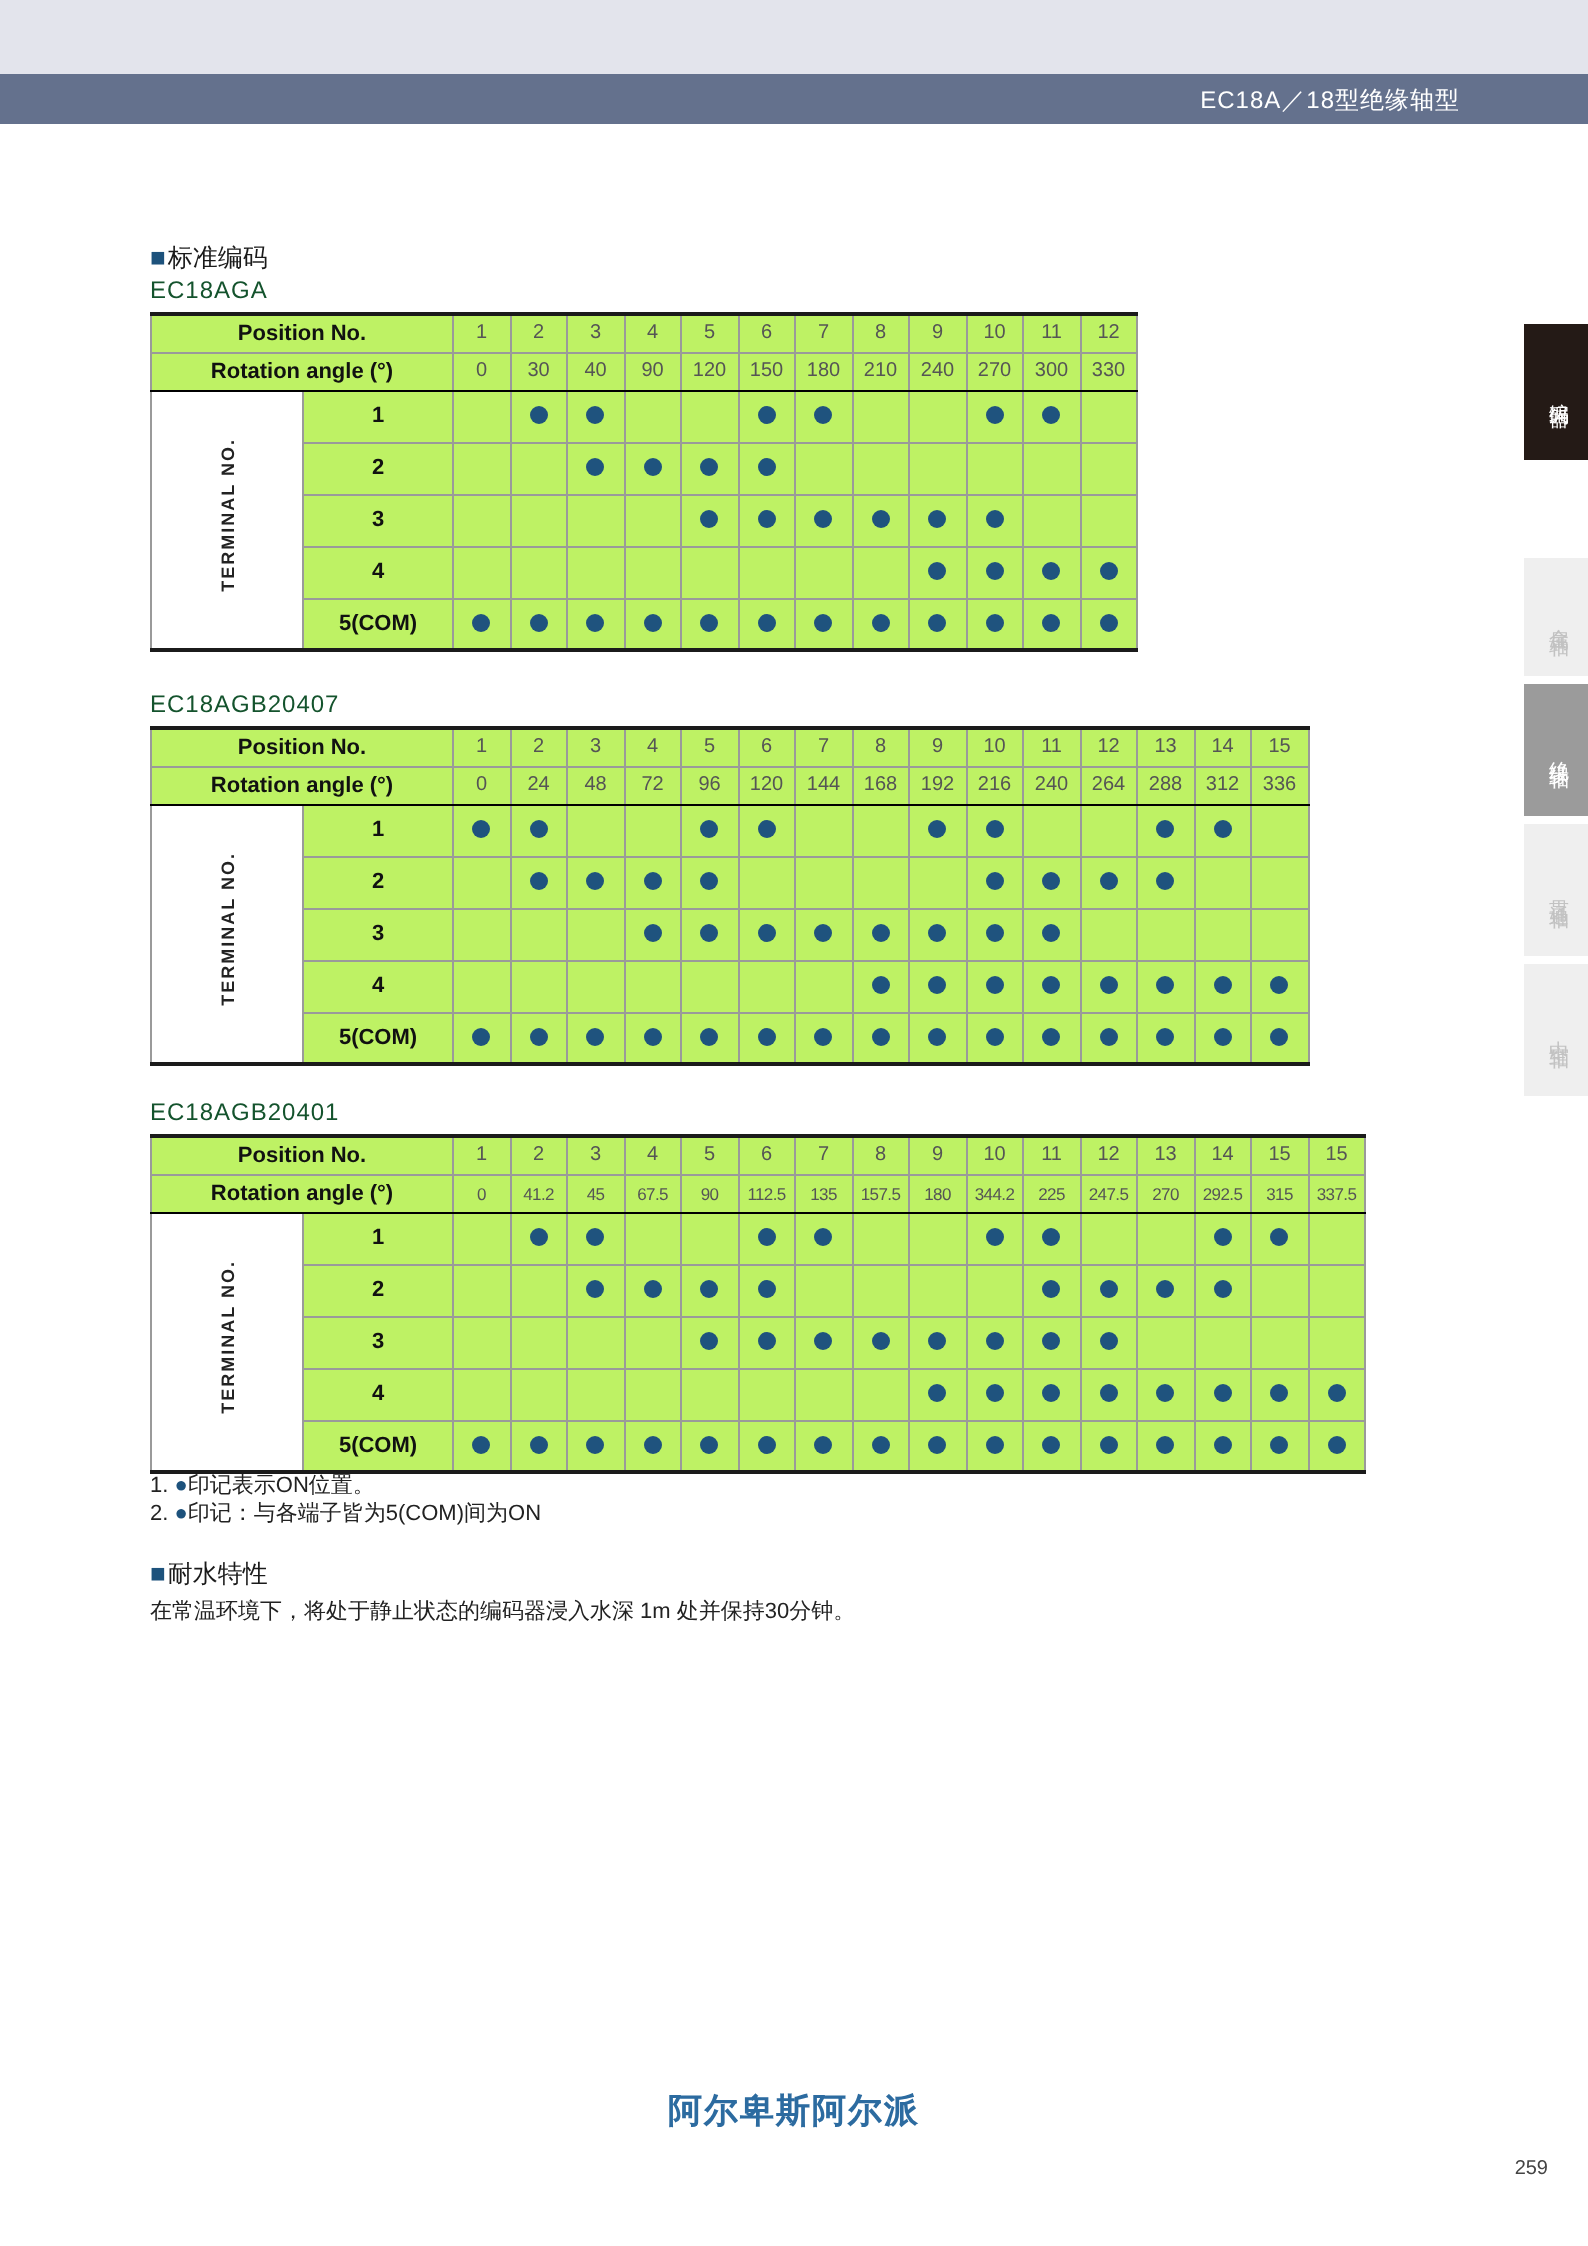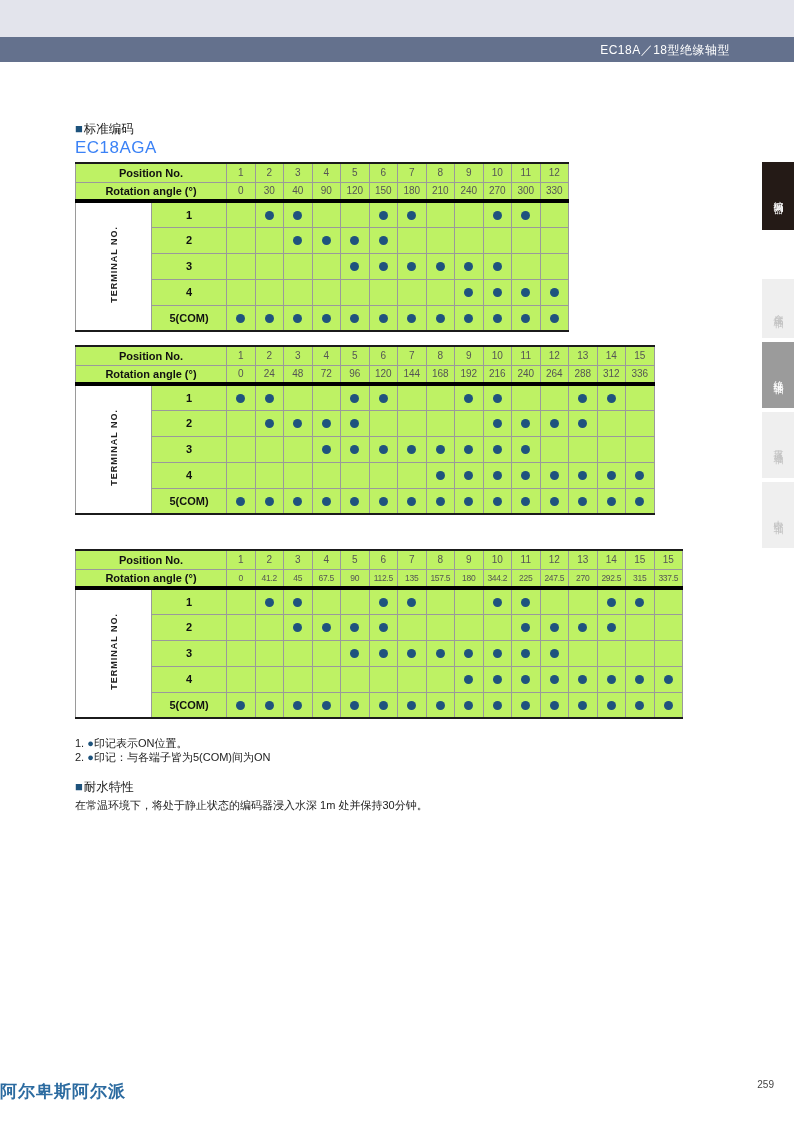--- a/index.html
+++ b/index.html
@@ -12,28 +12,28 @@
   .header-band { position:absolute; left:0; top:37px; width:794px; height:25px; background:#64718d; }
   .header-title { position:absolute; right:64px; top:5px; color:#fff; font-size:12px; letter-spacing:0.5px; }
 
   
   .sec-heading { position:absolute; left:75px; font-size:12.5px; color:#1a1a1a; }
   .sec-heading .sq { color:#1d527c; margin-right:1px; font-size:13px; }
   .sec-body { position:absolute; left:75px; font-size:11px; color:#222; }
 
   
   .tblock { position:absolute; left:75px; }
-  .tbl-title { font-size:17px; font-weight:normal; color:#3b82f6; letter-spacing:0.5px; margin-bottom:4px; }
+  .tbl-title { font-size:12px; font-weight:normal; color:#14532d; letter-spacing:0.5px; margin-bottom:4px; }
 
   table.enc { border-collapse:collapse; table-layout:fixed;
     border-top:2px solid #1b1b1b; border-bottom:2px solid #1b1b1b;
     border-left:1px solid #9a9a9a; border-right:1px solid #9a9a9a; background:#bef264; }
   table.enc td { border:1px solid #9a9a9a; padding:0; text-align:center; vertical-align:middle; overflow:hidden; }
   tr.prow td, tr.arow td { height:19px; }
-  tr.arow td { border-bottom:4px solid #000000; }
+  tr.arow td { border-bottom:1px solid #000000; }
   td.hlabel { font-weight:bold; font-size:11px; color:#111; }
   td.num { font-size:10px; color:#555; }
   .tbl2 tr.arow td.num { font-size:8.5px; letter-spacing:-0.3px; }
   tr.trow td { height:26px; }
   td.tlabel { font-weight:bold; font-size:11px; color:#111; }
   td.vcell { background:#fff; }
   .vtext { display:inline-block; writing-mode:vertical-rl; transform:rotate(180deg);
     font-size:9px; font-weight:bold; color:#222; letter-spacing:1px; }
   .dot { display:inline-block; width:9px; height:9px; border-radius:50%; background:#1f537e; vertical-align:middle; }
 
@@ -46,21 +46,21 @@
   .side-tab { position:absolute; right:0; width:32px; display:flex; align-items:center; justify-content:center; cursor:pointer; }
   .side-tab span { writing-mode:vertical-rl; text-orientation:upright; font-size:10px; letter-spacing:2px; }
   .side-tab.dark { background:#241a16; }
   .side-tab.dark span { color:#fff; }
   .side-tab.active { background:#9b9b9b; }
   .side-tab.active span { color:#fff; }
   .side-tab.light { background:#efefef; }
   .side-tab.light span { color:#c2c2c2; }
 
   
-  .footer-logo { position:absolute; left:0; top:1080px; width:794px; 
+  .footer-logo { position:absolute; left:0; top:1044px; width:794px; text-align:center;
     font-size:17px; font-weight:bold; color:#2c6ba0; letter-spacing:1px; }
   .page-number { position:absolute; right:20px; top:1079px; font-size:10px; color:#444; }
 </style>
 </head>
 <body>
 
 <div class="page">
 
   <div class="top-band"></div>
 
@@ -196,20 +196,21 @@
             <td class="dcell"><span class="dot"></span></td>
             <td class="dcell"><span class="dot"></span></td>
             <td class="dcell"><span class="dot"></span></td>
             <td class="dcell"><span class="dot"></span></td>
           </tr>
         </tbody>
       </table>
   </div>
 
   <div class="tblock" style="top:345px">
+    <div class="tbl-title">EC18AGB20407</div>
     <table class="enc tbl1" style="width: 578.5px;">
         <colgroup>
           <col style="width: 76px;">
           <col style="width: 75px;">
           <col style="width: 28.5px;">
           <col style="width: 28.5px;">
           <col style="width: 28.5px;">
           <col style="width: 28.5px;">
           <col style="width: 28.5px;">
           <col style="width: 28.5px;">
@@ -349,20 +350,21 @@
             <td class="dcell"><span class="dot"></span></td>
             <td class="dcell"><span class="dot"></span></td>
             <td class="dcell"><span class="dot"></span></td>
             <td class="dcell"><span class="dot"></span></td>
           </tr>
         </tbody>
       </table>
   </div>
 
   <div class="tblock" style="top:549px">
+    <div class="tbl-title">EC18AGB20401</div>
     <table class="enc tbl2" style="width: 607px;">
         <colgroup>
           <col style="width: 76px;">
           <col style="width: 75px;">
           <col style="width: 28.5px;">
           <col style="width: 28.5px;">
           <col style="width: 28.5px;">
           <col style="width: 28.5px;">
           <col style="width: 28.5px;">
           <col style="width: 28.5px;">

